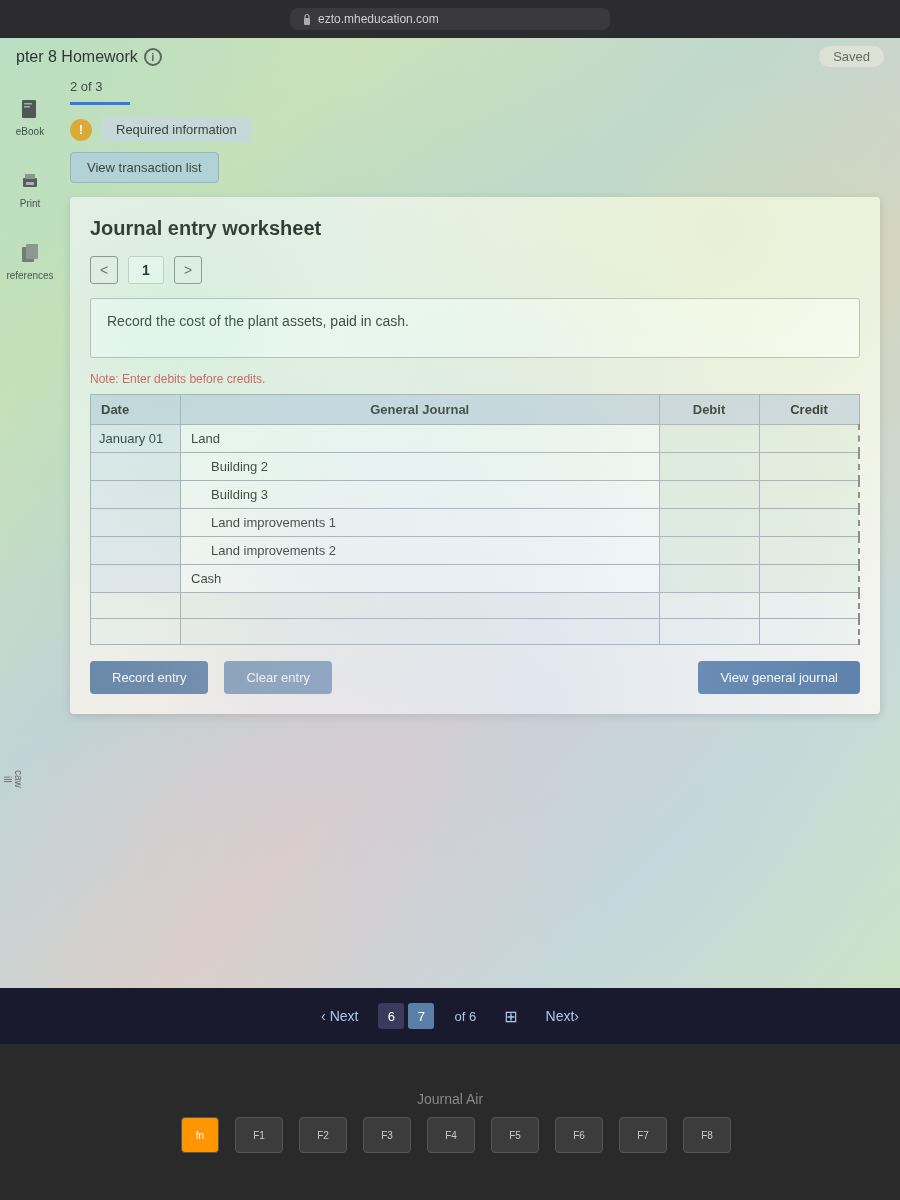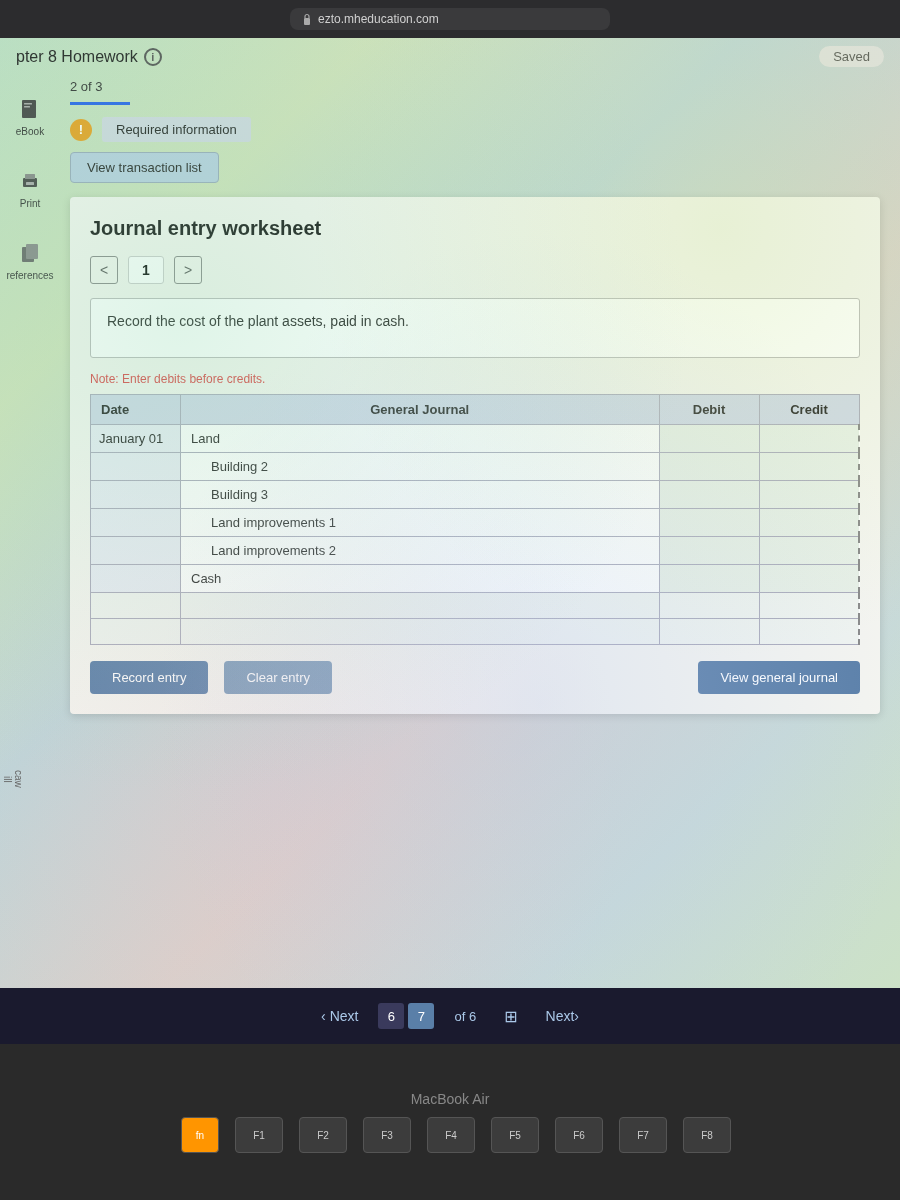--- a/index.html
+++ b/index.html
@@ -637,21 +637,21 @@
 
     <span class="grid-icon">⊞</span>
 
     <button class="btn-next">
       <span>Next</span>
       <span>›</span>
     </button>
   </div>
 
   <div class="keyboard-area">
-    <div class="macbook-label">MacBook Air</div>
+    <div class="macbook-label">Journal Air</div>
     <div class="keyboard-row">
       <div class="key key-fn">fn</div>
       <div class="key key-f">F1</div>
       <div class="key key-f">F2</div>
       <div class="key key-f">F3</div>
       <div class="key key-f">F4</div>
       <div class="key key-f">F5</div>
       <div class="key key-f">F6</div>
       <div class="key key-f">F7</div>
       <div class="key key-f">F8</div>

